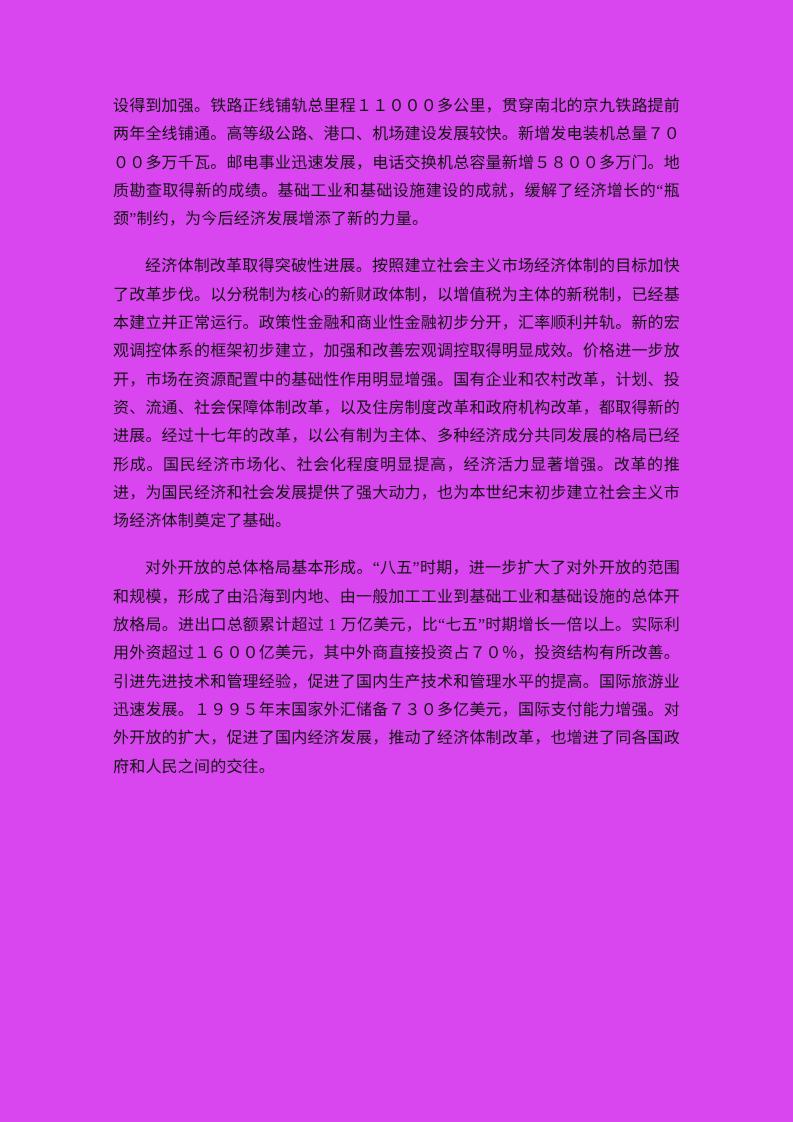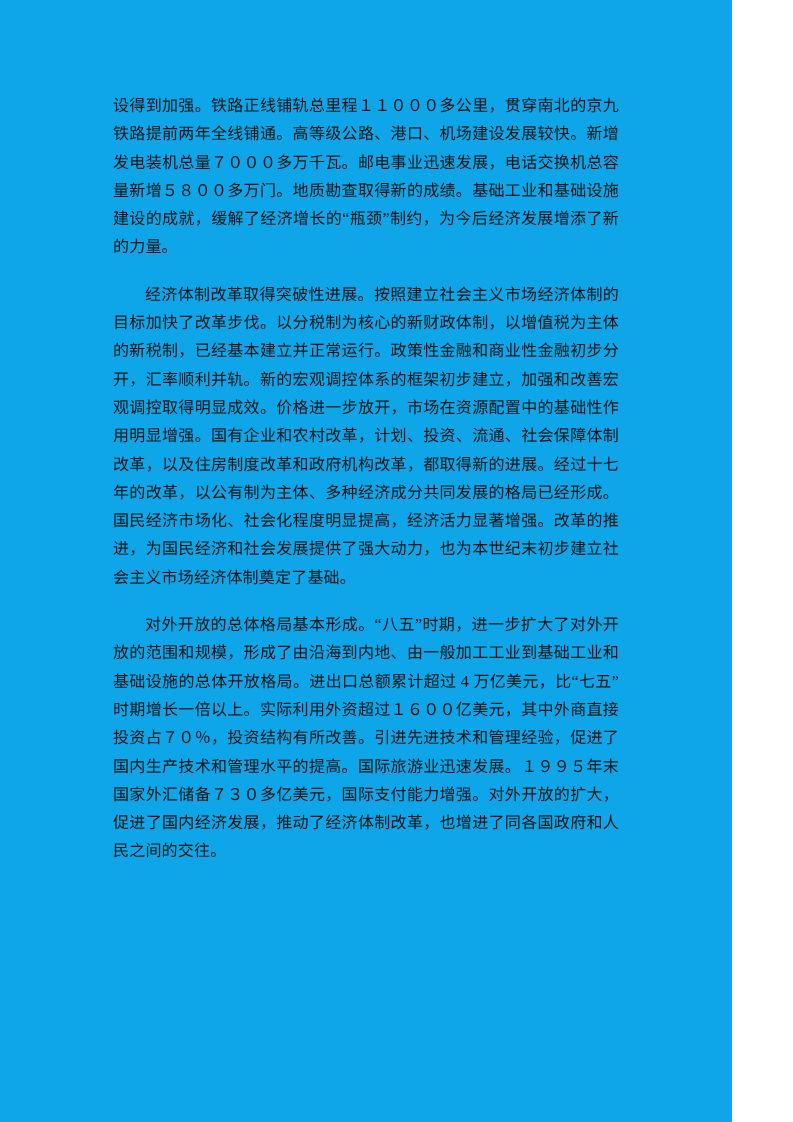--- a/index.html
+++ b/index.html
@@ -2,24 +2,24 @@
 <html lang="zh-CN"><head>
   <meta charset="utf-8">
   <style>
     html, body {
       margin: 0;
       padding: 0;
       background: #ffffff;
     }
     .page {
       position: relative;
-      width: 732px;
+      width: 793px;
       height: 1122px;
       box-sizing: border-box;
-      background: #0ea5e9;
+      background: #d946ef;
       padding: 92px 113px 0 113px;
       overflow: hidden;
       font-family: "Liberation Serif", "DejaVu Serif", serif;
       font-size: 16px;
       line-height: 28.3px;
       color: #141414;
     }
     .para {
       margin: 0 0 19px 0;
       text-align: justify;
@@ -33,14 +33,14 @@
     .para.no-indent {
       text-indent: 0;
     }
   </style>
 </head>
 <body>
 
 <div class="page">
   <p class="para no-indent">设得到加强。铁路正线铺轨总里程１１０００多公里，贯穿南北的京九铁路提前两年全线铺通。高等级公路、港口、机场建设发展较快。新增发电装机总量７０００多万千瓦。邮电事业迅速发展，电话交换机总容量新增５８００多万门。地质勘查取得新的成绩。基础工业和基础设施建设的成就，缓解了经济增长的“瓶颈”制约，为今后经济发展增添了新的力量。</p>
   <p class="para indent">经济体制改革取得突破性进展。按照建立社会主义市场经济体制的目标加快了改革步伐。以分税制为核心的新财政体制，以增值税为主体的新税制，已经基本建立并正常运行。政策性金融和商业性金融初步分开，汇率顺利并轨。新的宏观调控体系的框架初步建立，加强和改善宏观调控取得明显成效。价格进一步放开，市场在资源配置中的基础性作用明显增强。国有企业和农村改革，计划、投资、流通、社会保障体制改革，以及住房制度改革和政府机构改革，都取得新的进展。经过十七年的改革，以公有制为主体、多种经济成分共同发展的格局已经形成。国民经济市场化、社会化程度明显提高，经济活力显著增强。改革的推进，为国民经济和社会发展提供了强大动力，也为本世纪末初步建立社会主义市场经济体制奠定了基础。</p>
-  <p class="para indent">对外开放的总体格局基本形成。“八五”时期，进一步扩大了对外开放的范围和规模，形成了由沿海到内地、由一般加工工业到基础工业和基础设施的总体开放格局。进出口总额累计超过 4 万亿美元，比“七五”时期增长一倍以上。实际利用外资超过１６００亿美元，其中外商直接投资占７０％，投资结构有所改善。引进先进技术和管理经验，促进了国内生产技术和管理水平的提高。国际旅游业迅速发展。１９９５年末国家外汇储备７３０多亿美元，国际支付能力增强。对外开放的扩大，促进了国内经济发展，推动了经济体制改革，也增进了同各国政府和人民之间的交往。</p>
+  <p class="para indent">对外开放的总体格局基本形成。“八五”时期，进一步扩大了对外开放的范围和规模，形成了由沿海到内地、由一般加工工业到基础工业和基础设施的总体开放格局。进出口总额累计超过 1 万亿美元，比“七五”时期增长一倍以上。实际利用外资超过１６００亿美元，其中外商直接投资占７０％，投资结构有所改善。引进先进技术和管理经验，促进了国内生产技术和管理水平的提高。国际旅游业迅速发展。１９９５年末国家外汇储备７３０多亿美元，国际支付能力增强。对外开放的扩大，促进了国内经济发展，推动了经济体制改革，也增进了同各国政府和人民之间的交往。</p>
 </div>
 
 </body></html>

